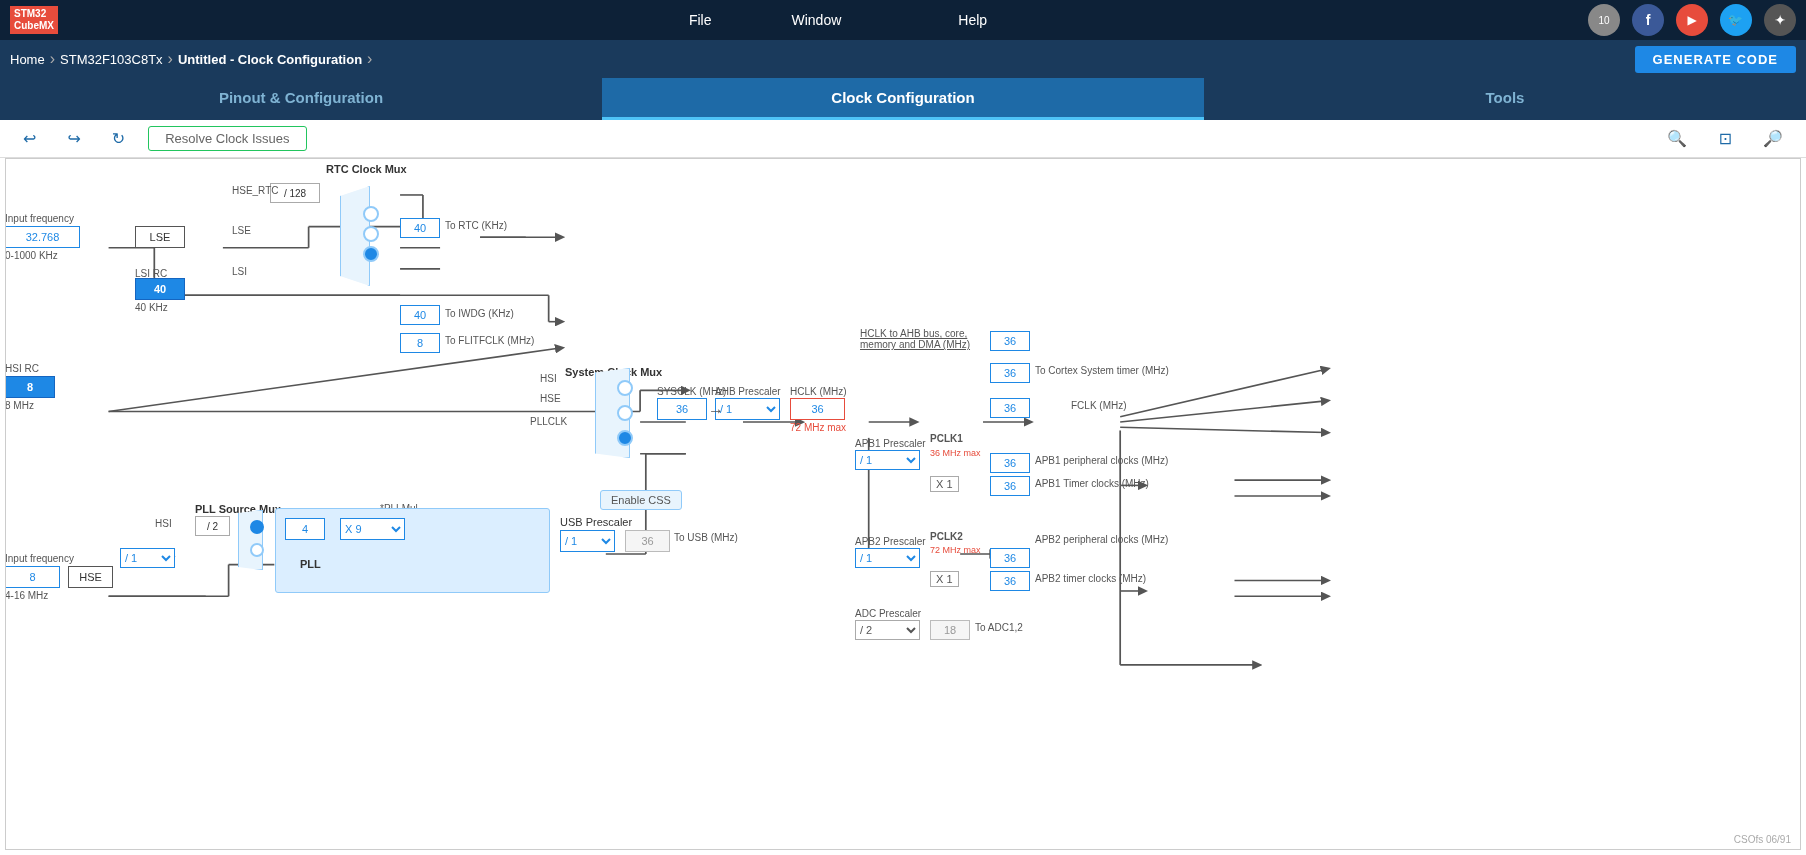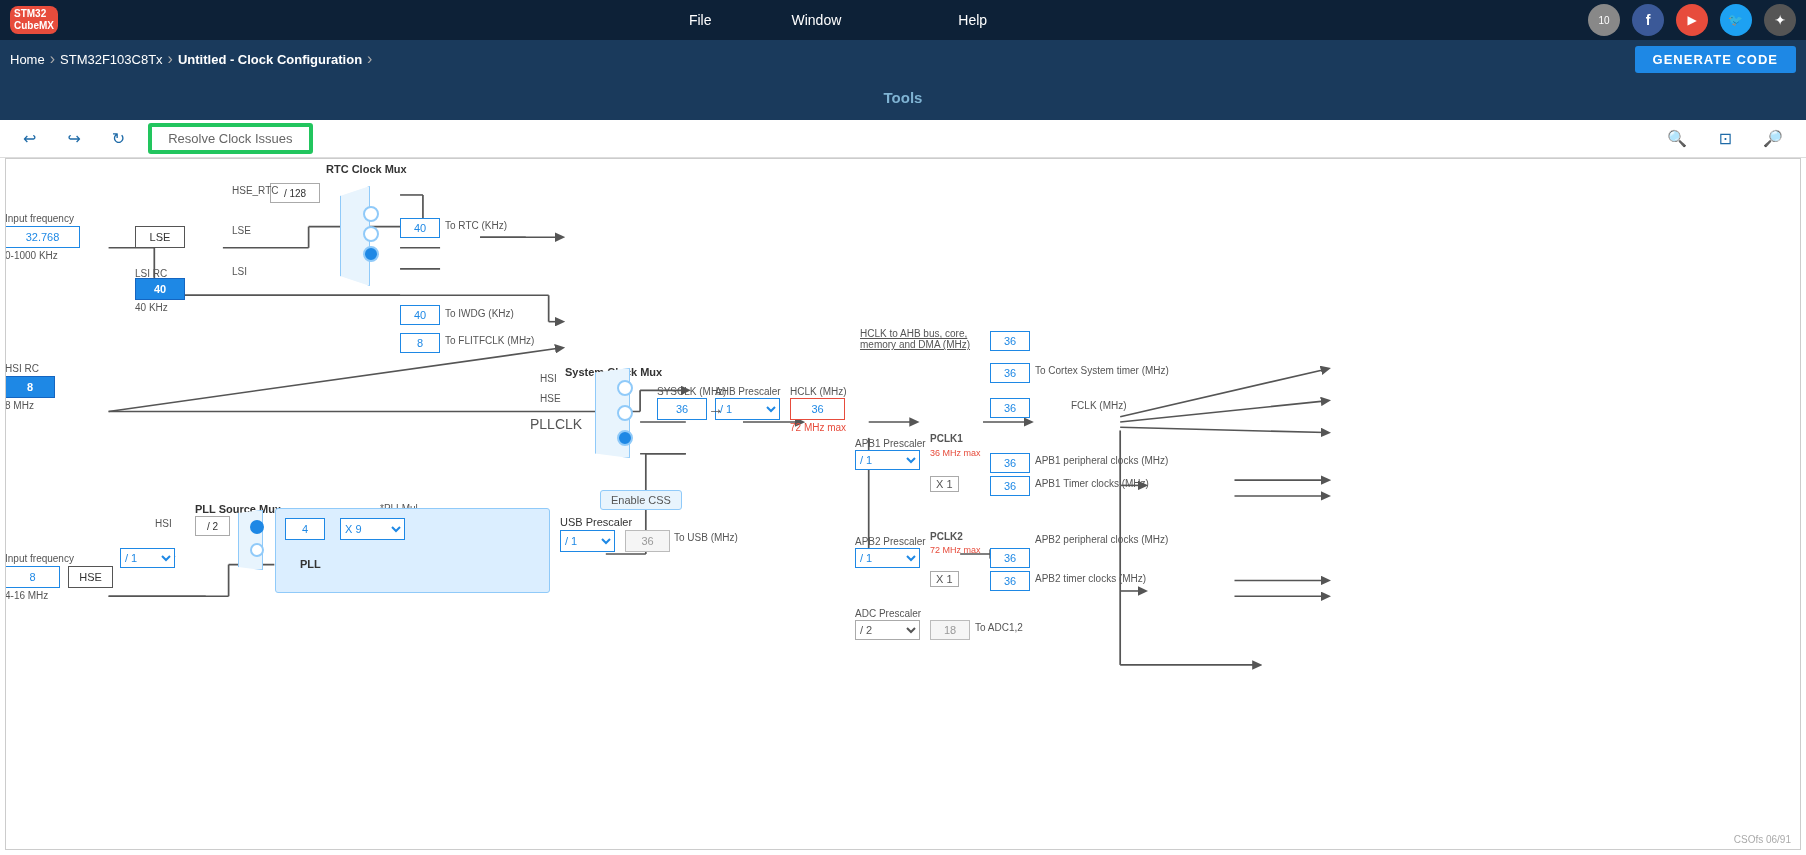--- a/index.html
+++ b/index.html
@@ -1,42 +1,42 @@
 <!DOCTYPE html>
 <html><head>
   <meta charset="utf-8">
   <style>
     * { box-sizing: border-box; margin: 0; padding: 0; }
     body { font-family: Arial, sans-serif; font-size: 12px; background: #f0f0f0; overflow: hidden; width: 1806px; height: 855px; }
 
     
     .topbar { display: flex; align-items: center; background: #0d2137; height: 40px; padding: 0 10px; }
     .topbar .logo { display: flex; align-items: center; margin-right: 30px; }
-    .topbar .logo .logo-box { background: #e74c3c; color: white; font-weight: bold; font-size: 10px; padding: 2px 4px; border-radius: 8px; line-height: 1.2; }
+    .topbar .logo .logo-box { background: #e74c3c; color: white; font-weight: bold; font-size: 10px; padding: 2px 4px; border-radius: 0; line-height: 1.2; }
     .topbar nav { display: flex; gap: 60px; flex: 1; justify-content: center; }
     .topbar nav span { color: white; font-size: 14px; cursor: pointer; }
     .topbar .icons { display: flex; gap: 15px; align-items: center; }
 
     
     .breadcrumb { display: flex; align-items: center; background: #1a3a5c; height: 38px; padding: 0 10px; gap: 5px; }
     .breadcrumb .crumb { color: white; font-size: 13px; cursor: pointer; }
     .breadcrumb .sep { color: #aaa; font-size: 16px; }
     .breadcrumb .active { color: white; font-weight: bold; }
     .breadcrumb .gen-btn { margin-left: auto; background: #1e88e5; color: white; border: none; padding: 6px 18px; font-size: 13px; font-weight: bold; letter-spacing: 1px; cursor: pointer; border-radius: 3px; }
 
     
     .tabbar { display: flex; height: 42px; }
     .tabbar .tab { flex: 1; display: flex; align-items: center; justify-content: center; font-size: 15px; font-weight: bold; cursor: pointer; border-bottom: 3px solid transparent; }
     .tabbar .tab.inactive { background: #1a3a5c; color: #7fb3d3; }
     .tabbar .tab.active { background: #1e6aa7; color: white; border-bottom: 3px solid #4fc3f7; }
 
     
     .toolbar { display: flex; align-items: center; background: white; height: 38px; padding: 0 15px; gap: 15px; border-bottom: 1px solid #ddd; }
     .toolbar .tb-btn { background: none; border: 1px solid transparent; padding: 3px 7px; cursor: pointer; font-size: 16px; color: #1e6aa7; border-radius: 3px; }
-    .toolbar .resolve-btn { background: white; border: 4px solid #22c55e; padding: 4px 16px; font-size: 13px; color: #666; border-radius: 3px; cursor: pointer; }
+    .toolbar .resolve-btn { background: white; border: 1px solid #22c55e; padding: 4px 16px; font-size: 13px; color: #666; border-radius: 3px; cursor: pointer; }
     .toolbar .spacer { flex: 1; }
 
     
     .main { display: flex; height: calc(855px - 40px - 38px - 42px - 38px); background: white; }
     .canvas { flex: 1; background: white; position: relative; overflow: hidden; }
     .canvas-inner { position: absolute; top: 0; left: 0; width: 100%; height: 100%; }
 
     
     .clk-box { position: absolute; border: 1px solid #aaa; background: white; display: flex; align-items: center; justify-content: center; font-size: 11px; color: #333; }
     .clk-box.blue { background: #1e88e5; color: white; border-color: #1565c0; font-weight: bold; }
@@ -73,20 +73,22 @@
   <span class="crumb">Home</span>
   <span class="sep">›</span>
   <span class="crumb">STM32F103C8Tx</span>
   <span class="sep">›</span>
   <span class="crumb active">Untitled - Clock Configuration</span>
   <span class="sep">›</span>
   <button class="gen-btn">GENERATE CODE</button>
 </div>
 
 <div class="tabbar">
+  <div class="tab inactive">Pinout &amp; Configuration</div>
+  <div class="tab active">Clock Configuration</div>
   <div class="tab inactive">Tools</div>
 </div>
 
 <div class="toolbar">
   <button class="tb-btn">↩</button>
   <button class="tb-btn">↪</button>
   <button class="tb-btn">↻</button>
   <button class="resolve-btn">Resolve Clock Issues</button>
   <div class="spacer"></div>
   <button class="tb-btn">🔍</button>
@@ -215,21 +217,21 @@
       <div style="position:absolute;left:5px;top:205px;font-size:10px;color:#555;">HSI RC</div>
       <div class="clk-box blue" style="left:5px;top:218px;width:50px;height:22px;">8</div>
       <div style="position:absolute;left:5px;top:242px;font-size:10px;color:#555;">8 MHz</div>
 
       <div style="position:absolute;left:565px;top:208px;font-size:11px;color:#333;font-weight:bold;">System Clock Mux</div>
 
       <div style="position:absolute;left:540px;top:215px;font-size:10px;color:#555;">HSI</div>
 
       <div style="position:absolute;left:540px;top:235px;font-size:10px;color:#555;">HSE</div>
 
-      <div style="position:absolute;left:530px;top:258px;font-size:14px;color:#555;">PLLCLK</div>
+      <div style="position:absolute;left:530px;top:258px;font-size:10px;color:#555;">PLLCLK</div>
 
       <div style="position:absolute;left:595px;top:210px;width:35px;height:90px;background:#e8f4fd;border:1.5px solid #90caf9;clip-path:polygon(0 5%, 100% 0, 100% 100%, 0 95%);"></div>
 
       <div style="position:absolute;left:617px;top:222px;width:16px;height:16px;border-radius:50%;border:2px solid #90caf9;background:white;"></div>
       <div style="position:absolute;left:617px;top:247px;width:16px;height:16px;border-radius:50%;border:2px solid #90caf9;background:white;"></div>
       <div style="position:absolute;left:617px;top:272px;width:16px;height:16px;border-radius:50%;border:2px solid #90caf9;background:#1e88e5;"></div>
 
       <div style="position:absolute;left:657px;top:228px;font-size:10px;color:#555;">SYSCLK (MHz)</div>
       <div class="clk-box light-blue-border" style="left:657px;top:240px;width:50px;height:22px;">36</div>
 

